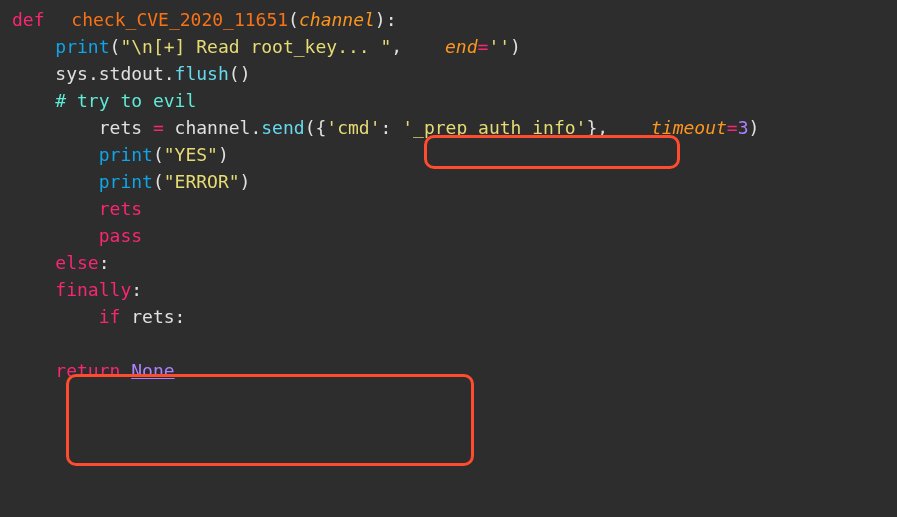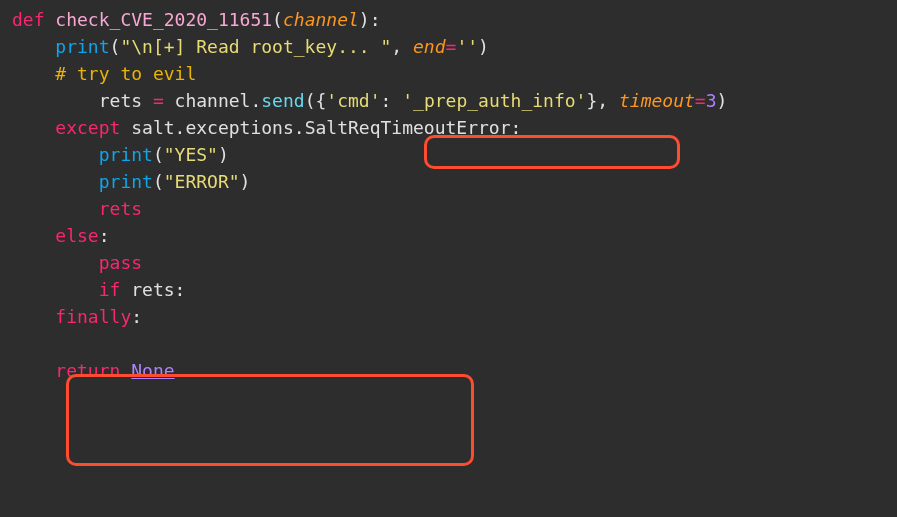--- a/index.html
+++ b/index.html
@@ -11,53 +11,53 @@
       color: #e0e0e0;
       padding: 6px 12px;
       width: 897px;
       height: 517px;
       overflow: hidden;
       position: relative;
     }
     .code-line { white-space: pre; position: relative; }
     .keyword { color: #f92672; }
     .keyword-plain { color: #f92672; }
-    .def-name { color: #f9a8d4; }
+    .def-name { color: #f97316; margin-left: 16px; }
     .param { color: #fd971f; font-style: italic; }
-    .kwarg { color: #fd971f; font-style: italic; }
+    .kwarg { color: #fd971f; font-style: italic; margin-left: 32px; }
     .punct { color: #e0e0e0; }
     .string { color: #e6db74; }
-    .comment { color: #eab308; text-align: center; }
+    .comment { color: #5eead4; text-align: center; }
     .method { color: #66d9ef; }
     .number { color: #ae81ff; }
     .builtin { color: #0ea5e9; }
     .none-val { color: #ae81ff; text-decoration: underline; }
     .annotation-box {
       position: absolute;
       border: 3px solid #ff4c2e;
       border-radius: 10px;
       pointer-events: none;
     }
     #box1 { top: 135px; left: 424px; width: 256px; height: 34px; }
     #box2 { top: 374px; left: 66px; width: 408px; height: 92px; }
   </style>
 </head>
 <body>
 
 <div>
 <div class="code-line"><span class="keyword">def</span> <span class="def-name">check_CVE_2020_11651</span><span class="punct">(</span><span class="param">channel</span><span class="punct">):</span></div>
 <div class="code-line"><span>    </span><span class="builtin">print</span><span class="punct">(</span><span class="string">"\n[+] Read root_key... "</span><span>, </span><span class="kwarg">end</span><span class="keyword-plain">=</span><span class="string">''</span><span class="punct">)</span></div>
+<div class="code-line"><span>    </span><span>sys</span><span>.</span><span>stdout</span><span>.</span><span class="method">flush</span><span class="punct">(</span><span class="punct">)</span></div>
 <div class="code-line"><span>    </span><span class="comment"># try to evil</span></div>
 <div class="code-line"><span>        </span><span>rets </span><span class="keyword-plain">=</span><span> channel</span><span>.</span><span class="method">send</span><span class="punct">({</span><span class="string">'cmd'</span><span>: </span><span class="string">'_prep_auth_info'</span><span class="punct">}, </span><span class="kwarg">timeout</span><span class="keyword-plain">=</span><span class="number">3</span><span class="punct">)</span></div>
-<div class="code-line"><span>    </span><span class="keyword">except</span><span> salt</span><span>.</span><span>exceptions</span><span>.</span><span>SaltReqTimeoutError:</span></div>
 <div class="code-line"><span>        </span><span class="builtin">print</span><span class="punct">(</span><span class="string">"YES"</span><span class="punct">)</span></div>
 <div class="code-line"><span>        </span><span class="builtin">print</span><span class="punct">(</span><span class="string">"ERROR"</span><span class="punct">)</span></div>
 <div class="code-line"><span>        </span><span class="keyword">rets</span></div>
+<div class="code-line"><span>        </span><span class="keyword">pass</span></div>
 <div class="code-line"><span>    </span><span class="keyword">else</span><span class="punct">:</span></div>
-<div class="code-line"><span>        </span><span class="keyword">pass</span></div>
+<div class="code-line"><span>    </span><span class="keyword">finally</span><span class="punct">:</span></div>
 <div class="code-line"><span>        </span><span class="keyword">if</span><span> rets:</span></div>
-<div class="code-line"><span>    </span><span class="keyword">finally</span><span class="punct">:</span></div>
 <div class="code-line"><span></span>&nbsp;</div>
 <div class="code-line"><span>    </span><span class="keyword">return</span><span> </span><span class="none-val">None</span></div>
 </div>
 
 <div id="box1" class="annotation-box" title="'_prep_auth_info'"></div>
 <div id="box2" class="annotation-box" title="if rets / root_key block"></div>
 
 </body></html>

